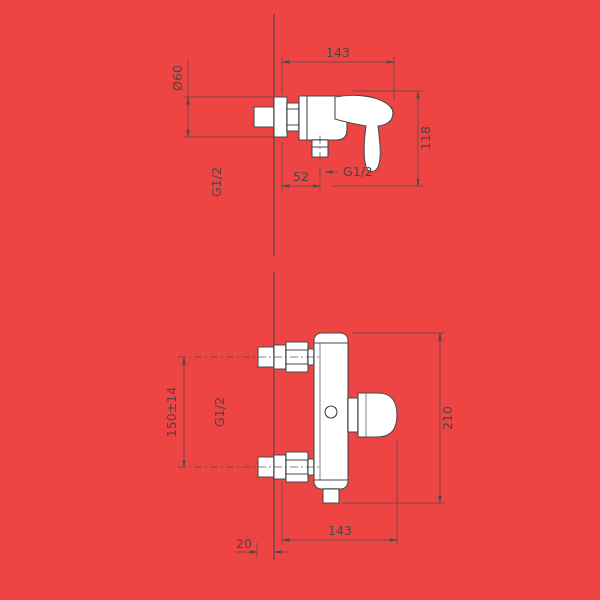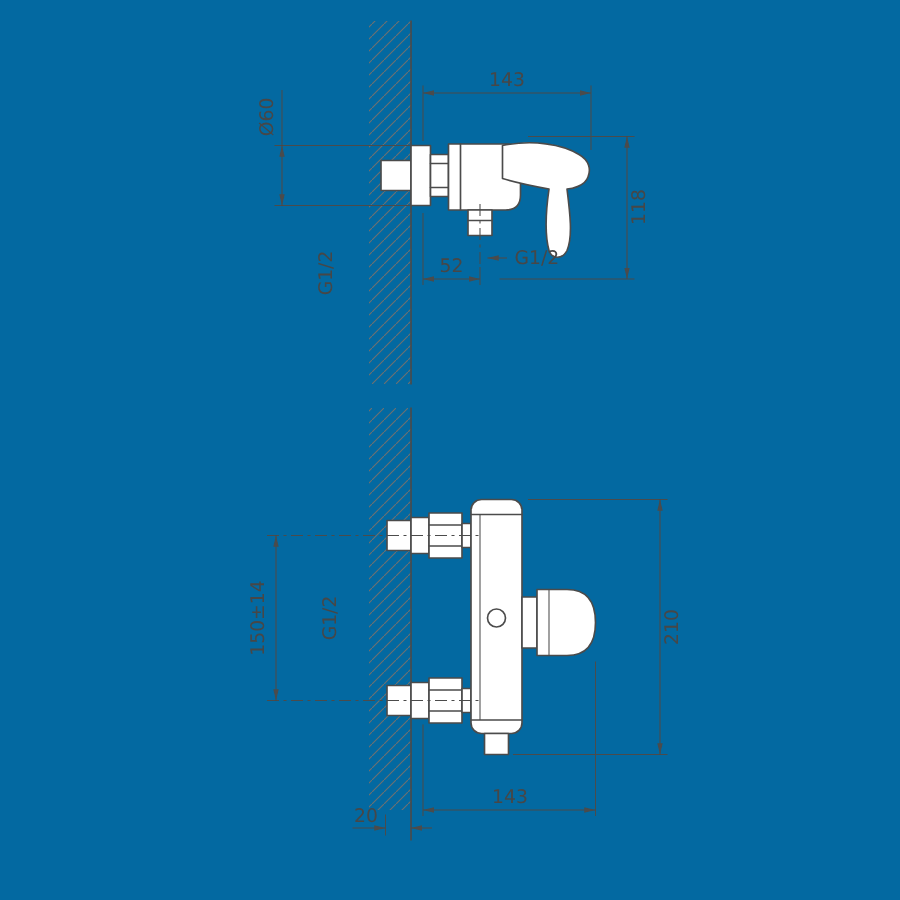--- a/index.html
+++ b/index.html
@@ -1,16 +1,16 @@
 <!DOCTYPE html>
 <html><head>
 <meta charset="utf-8">
 <style>
   html,body{margin:0;padding:0;background:#ffffff;}
-  .page{width:600px;height:600px;background:#0369a1;position:relative;overflow:hidden;
+  .page{width:600px;height:600px;background:#ef4444;position:relative;overflow:hidden;
         font-family:"DejaVu Sans", sans-serif;}
   svg{display:block;}
   svg text{stroke:none;fill:#474747;font-family:"DejaVu Sans", sans-serif;font-size:12.5px;}
   .out{fill:none;stroke-width:1.1;stroke-linejoin:round;stroke-linecap:round;}
   .outw{fill:#ffffff;stroke-width:1.1;stroke-linejoin:round;stroke-linecap:round;}
   .ext{fill:none;stroke-width:0.7;}
   .dim{fill:none;stroke-width:0.75;}
   .cl{fill:none;stroke-width:0.7;stroke-dasharray:8 3 2 3;}
 </style>
 </head>

